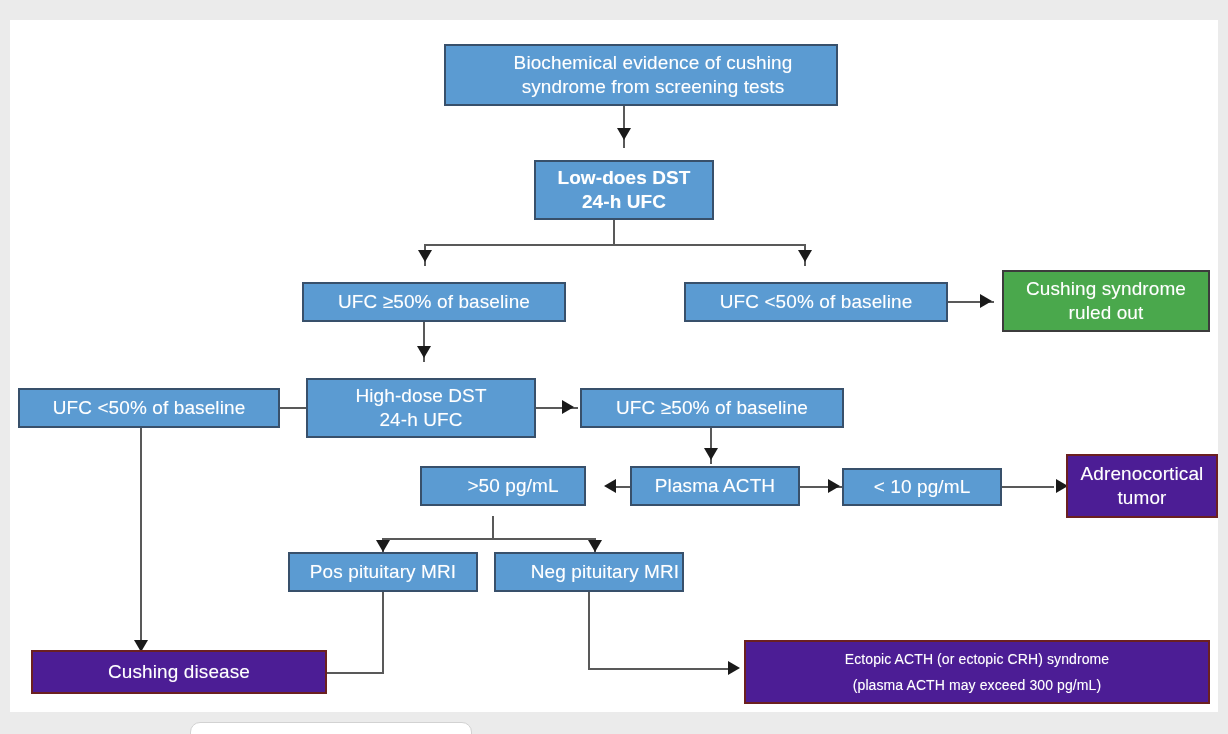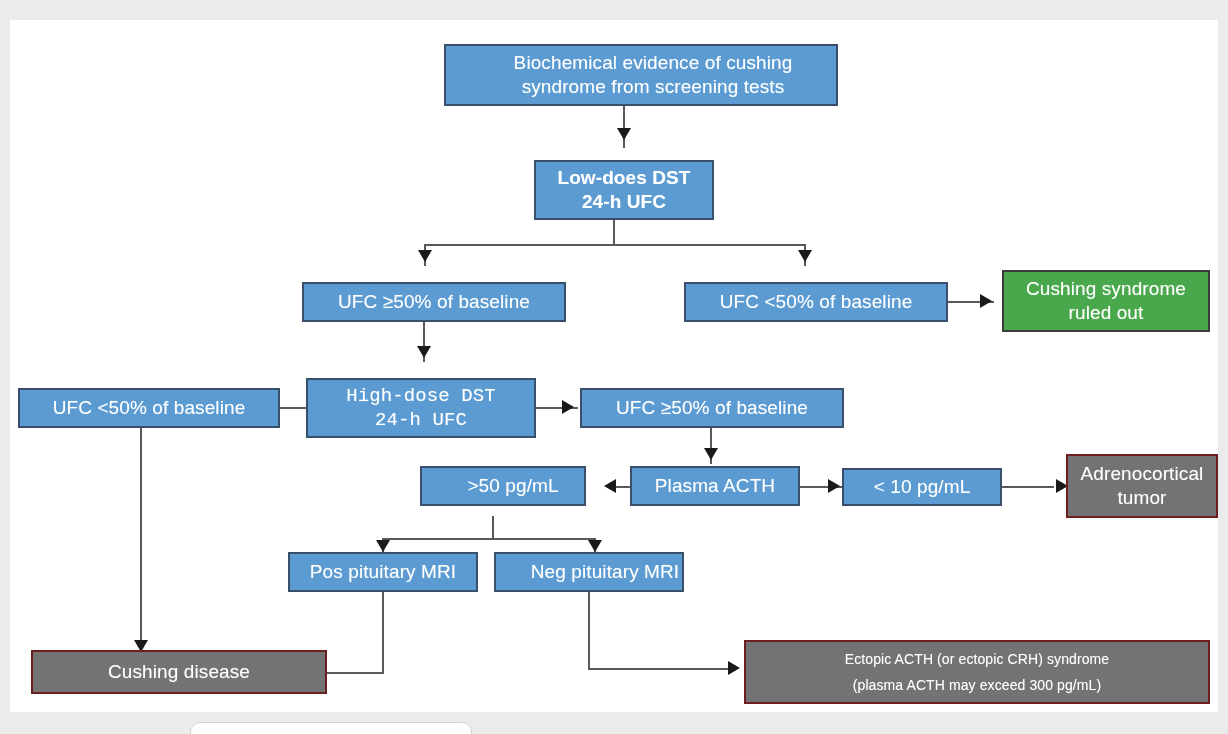--- a/index.html
+++ b/index.html
@@ -53,21 +53,21 @@
   }
   .node.blue {
     background: #5b9bd2;
     border-color: #38506b;
   }
   .node.green {
     background: #4aa84c;
     border-color: #3c3c3c;
   }
   .node.red {
-    background: #737373;
+    background: #4c1d95;
     border-color: #6b2020;
     text-align: center;
   }
 
   
   .line {
     position: absolute;
     background: #595959;
     z-index: 1;
   }
@@ -160,21 +160,21 @@
     <div class="node blue" style="left:524px; top:140px; width:180px; height:60px;font-weight:bold;">Low-does DST
 24-h UFC</div>
 
     <div class="node blue" style="left:292px; top:262px; width:264px; height:40px;">UFC ≥50% of baseline</div>
 
     <div class="node blue" style="left:674px; top:262px; width:264px; height:40px;">UFC &lt;50% of baseline</div>
 
     <div class="node green" style="left:992px; top:250px; width:208px; height:62px;">Cushing syndrome
 ruled out</div>
 
-    <div class="node blue" style="left:296px; top:358px; width:230px; height:60px;font-family:Liberation Mono, monospace;">High-dose DST
+    <div class="node blue" style="left:296px; top:358px; width:230px; height:60px;">High-dose DST
 24-h UFC</div>
 
     <div class="node blue" style="left:8px; top:368px; width:262px; height:40px;">UFC &lt;50% of baseline</div>
 
     <div class="node blue" style="left:570px; top:368px; width:264px; height:40px;">UFC ≥50% of baseline</div>
 
     <div class="node blue" style="left:620px; top:446px; width:170px; height:40px;">Plasma ACTH</div>
 
     <div class="node blue" style="left:410px; top:446px; width:166px; height:40px;padding-left:20px;">&gt;50 pg/mL</div>
 

